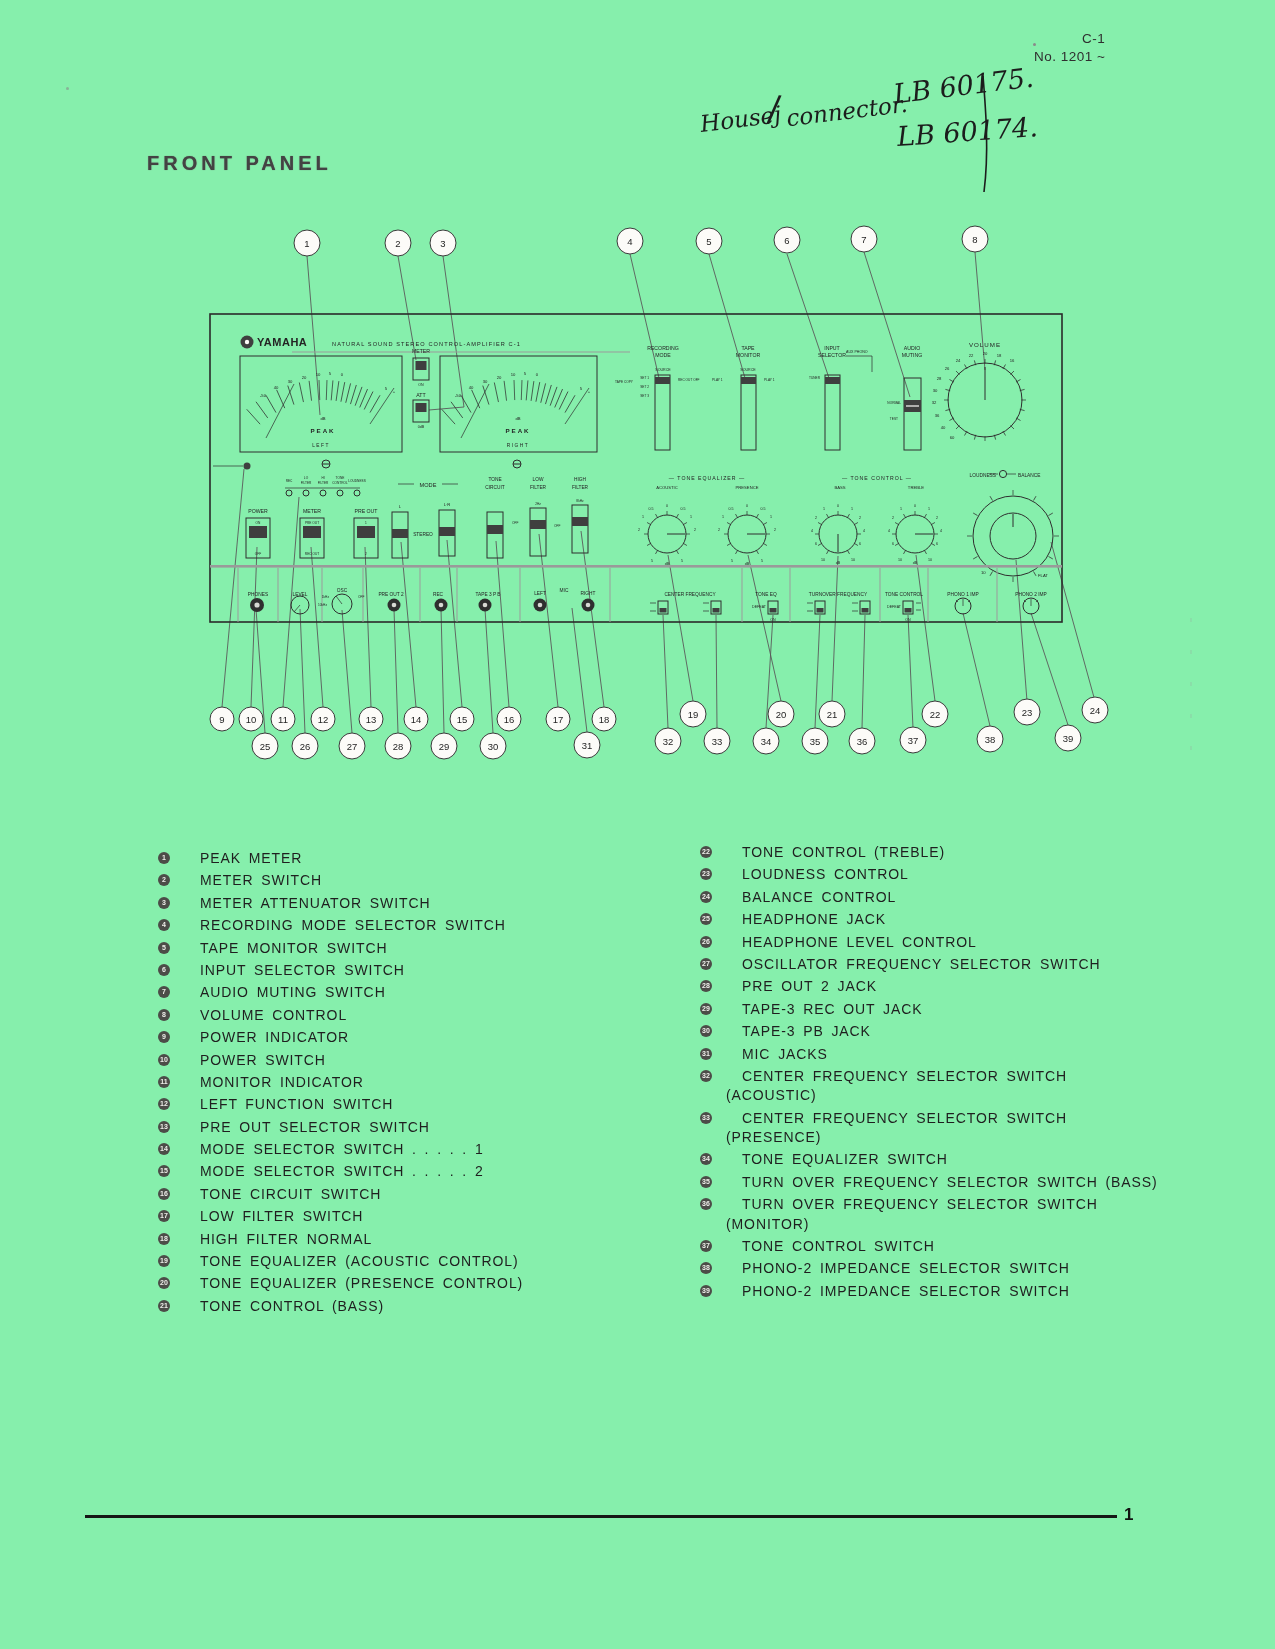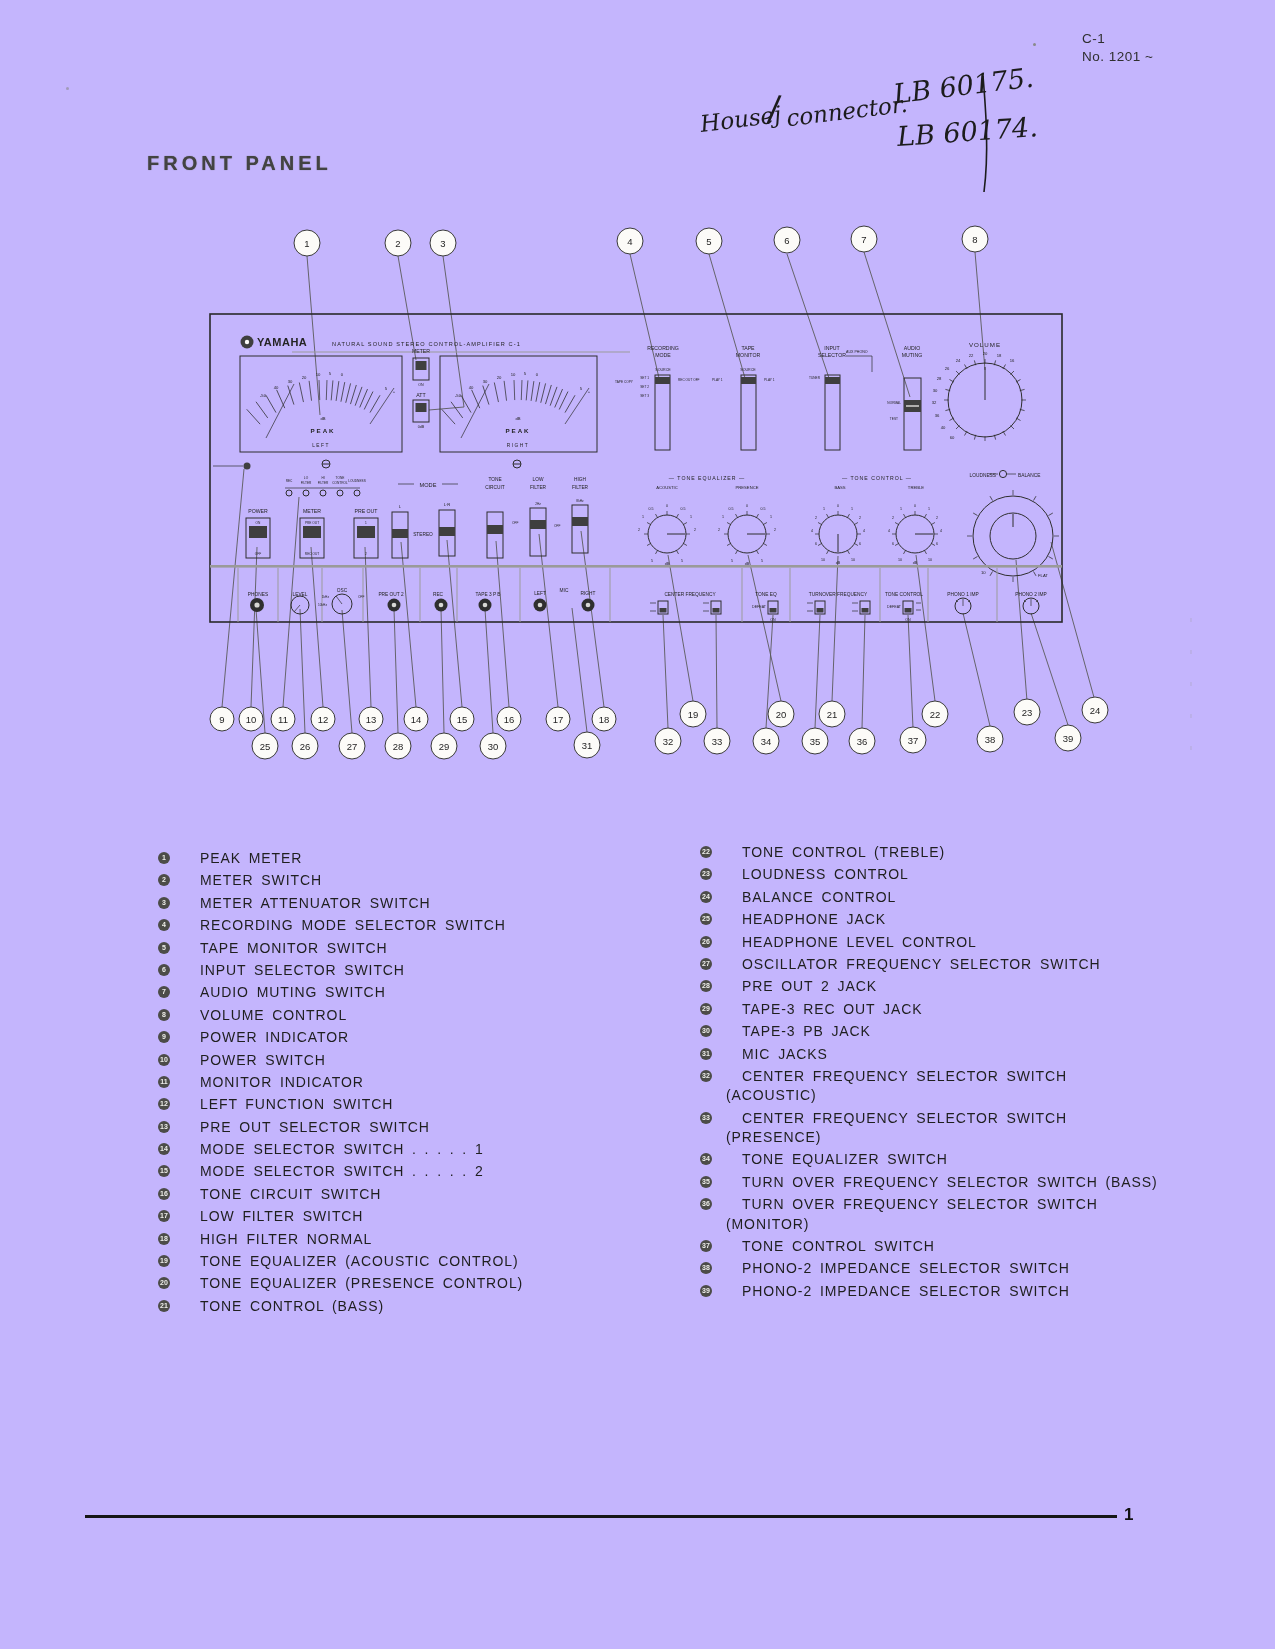--- a/index.html
+++ b/index.html
@@ -1,20 +1,20 @@
 <!DOCTYPE html>
 <html><head>
 <meta charset="utf-8">
 <style>
   html,body{margin:0;padding:0;background:#ddd;}
-  #page{position:relative;width:1275px;height:1649px;background:#c4b5fd;overflow:hidden;
+  #page{position:relative;width:1275px;height:1649px;background:#86efac;overflow:hidden;
         font-family:"Liberation Sans",sans-serif;color:#222;}
   .abs{position:absolute;}
   #doc-code{left:1082px;top:31px;font-size:13.5px;letter-spacing:.5px;color:#2f2f2f;}
-  #doc-num{left:1082px;top:49px;font-size:13.5px;letter-spacing:.5px;color:#2f2f2f;}
+  #doc-num{left:1034px;top:49px;font-size:13.5px;letter-spacing:.5px;color:#2f2f2f;}
   .hw{font-family:"DejaVu Serif",serif;font-style:italic;color:#1c1c1c;}
   #hw1{left:700px;top:106px;font-size:23px;transform:rotate(-7deg);}
   #hwsep{left:768px;top:88px;font-size:36px;transform:rotate(6deg);font-style:normal;}
   #hw2{left:786px;top:98px;font-size:23px;transform:rotate(-7deg);}
   #hw3{left:893px;top:70px;font-size:27px;transform:rotate(-7deg);}
   #hw4{left:897px;top:116px;font-size:27px;transform:rotate(-4deg);}
   #section-title{left:147px;top:152px;font-size:20px;font-weight:bold;letter-spacing:4px;
         color:#434343;text-shadow:0 0 1px #6b6b6b;}
   svg{position:absolute;left:0;top:0;}
   svg text{font-family:"Liberation Sans",sans-serif;fill:#242424;}

